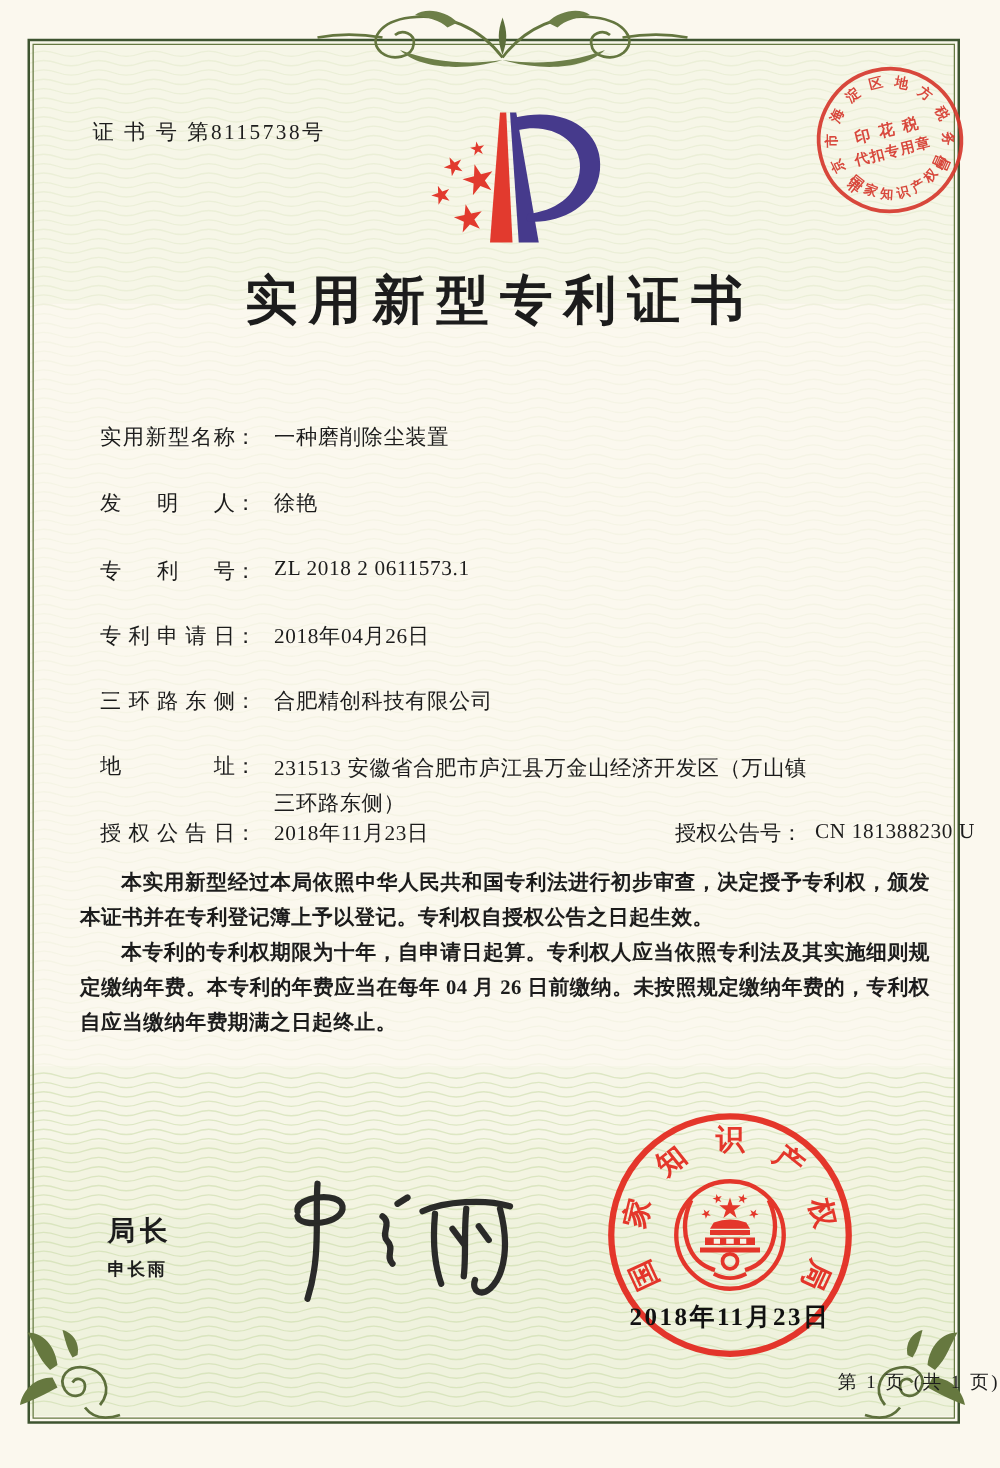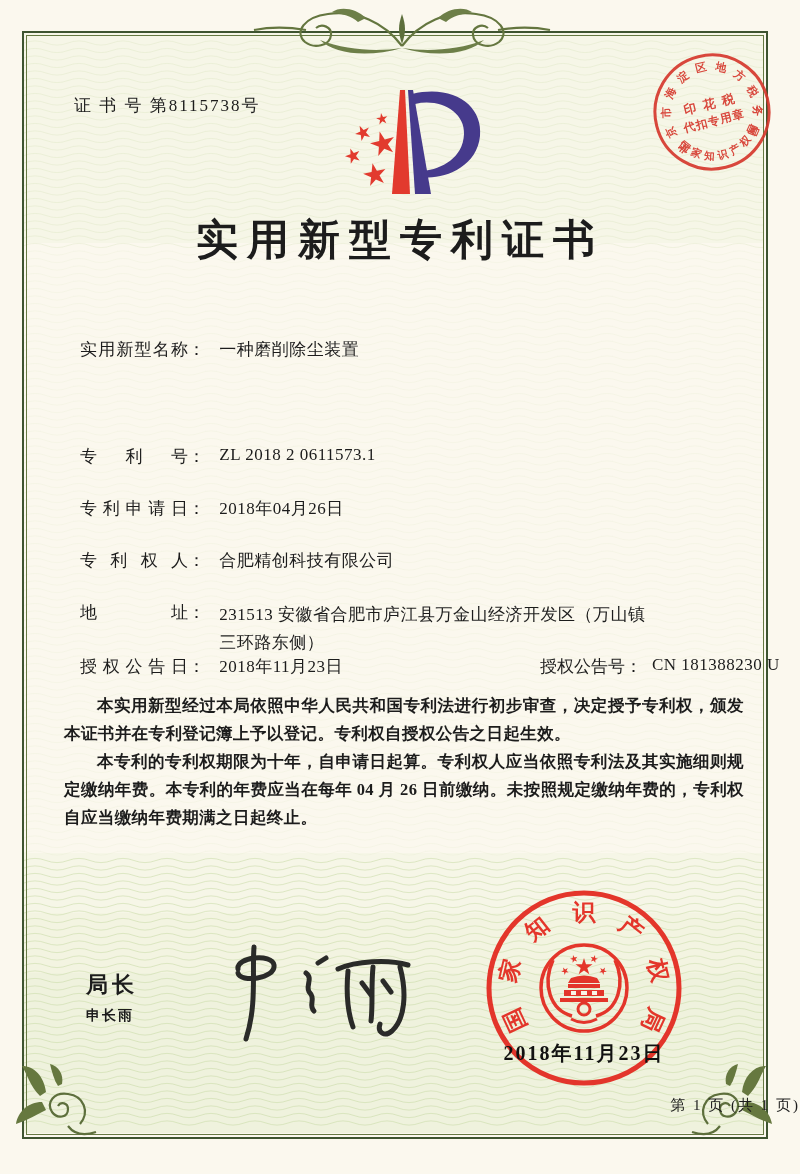--- a/index.html
+++ b/index.html
@@ -246,30 +246,34 @@
     <polygon points="78,14 83,14 101,118 85,118" fill="#463a8c"></polygon>
     <path d="M82,18 C124,8 153,30 150,60 C147,92 112,104 92,101 C90,99 91,97 93,95 C112,93 133,82 134,58 C135,36 110,22 85,28 Z" fill="#463a8c"></path>
   </svg>
 
   <div class="title">实用新型专利证书</div>
 
   <div class="row" style="top:338px">
     <span class="flabel">实用新型名称</span><span class="fcolon">：</span>
     <span class="fvalue">一种磨削除尘装置</span>
   </div>
+  <div class="row" style="top:391px">
+    <span class="flabel">发明人</span><span class="fcolon">：</span>
+    <span class="fvalue">徐艳</span>
+  </div>
   <div class="row" style="top:445px">
     <span class="flabel">专利号</span><span class="fcolon">：</span>
     <span class="fvalue">ZL 2018 2 0611573.1</span>
   </div>
   <div class="row" style="top:497px">
     <span class="flabel">专利申请日</span><span class="fcolon">：</span>
     <span class="fvalue">2018年04月26日</span>
   </div>
   <div class="row" style="top:549px">
-    <span class="flabel">专利权人</span><span class="fcolon">：</span>
+    <span class="flabel">三环路东侧</span><span class="fcolon">：</span>
     <span class="fvalue">合肥精创科技有限公司</span>
   </div>
   <div class="row" style="top:601px">
     <span class="flabel">地址</span><span class="fcolon">：</span>
     <span class="addr-values"><span>231513 安徽省合肥市庐江县万金山经济开发区（万山镇</span><br>
     <span>三环路东侧）</span></span>
   </div>
   <div class="row" style="top:655px;width:680px">
     <span class="flabel">授权公告日</span><span class="fcolon">：</span>
     <span class="fvalue">2018年11月23日</span>

